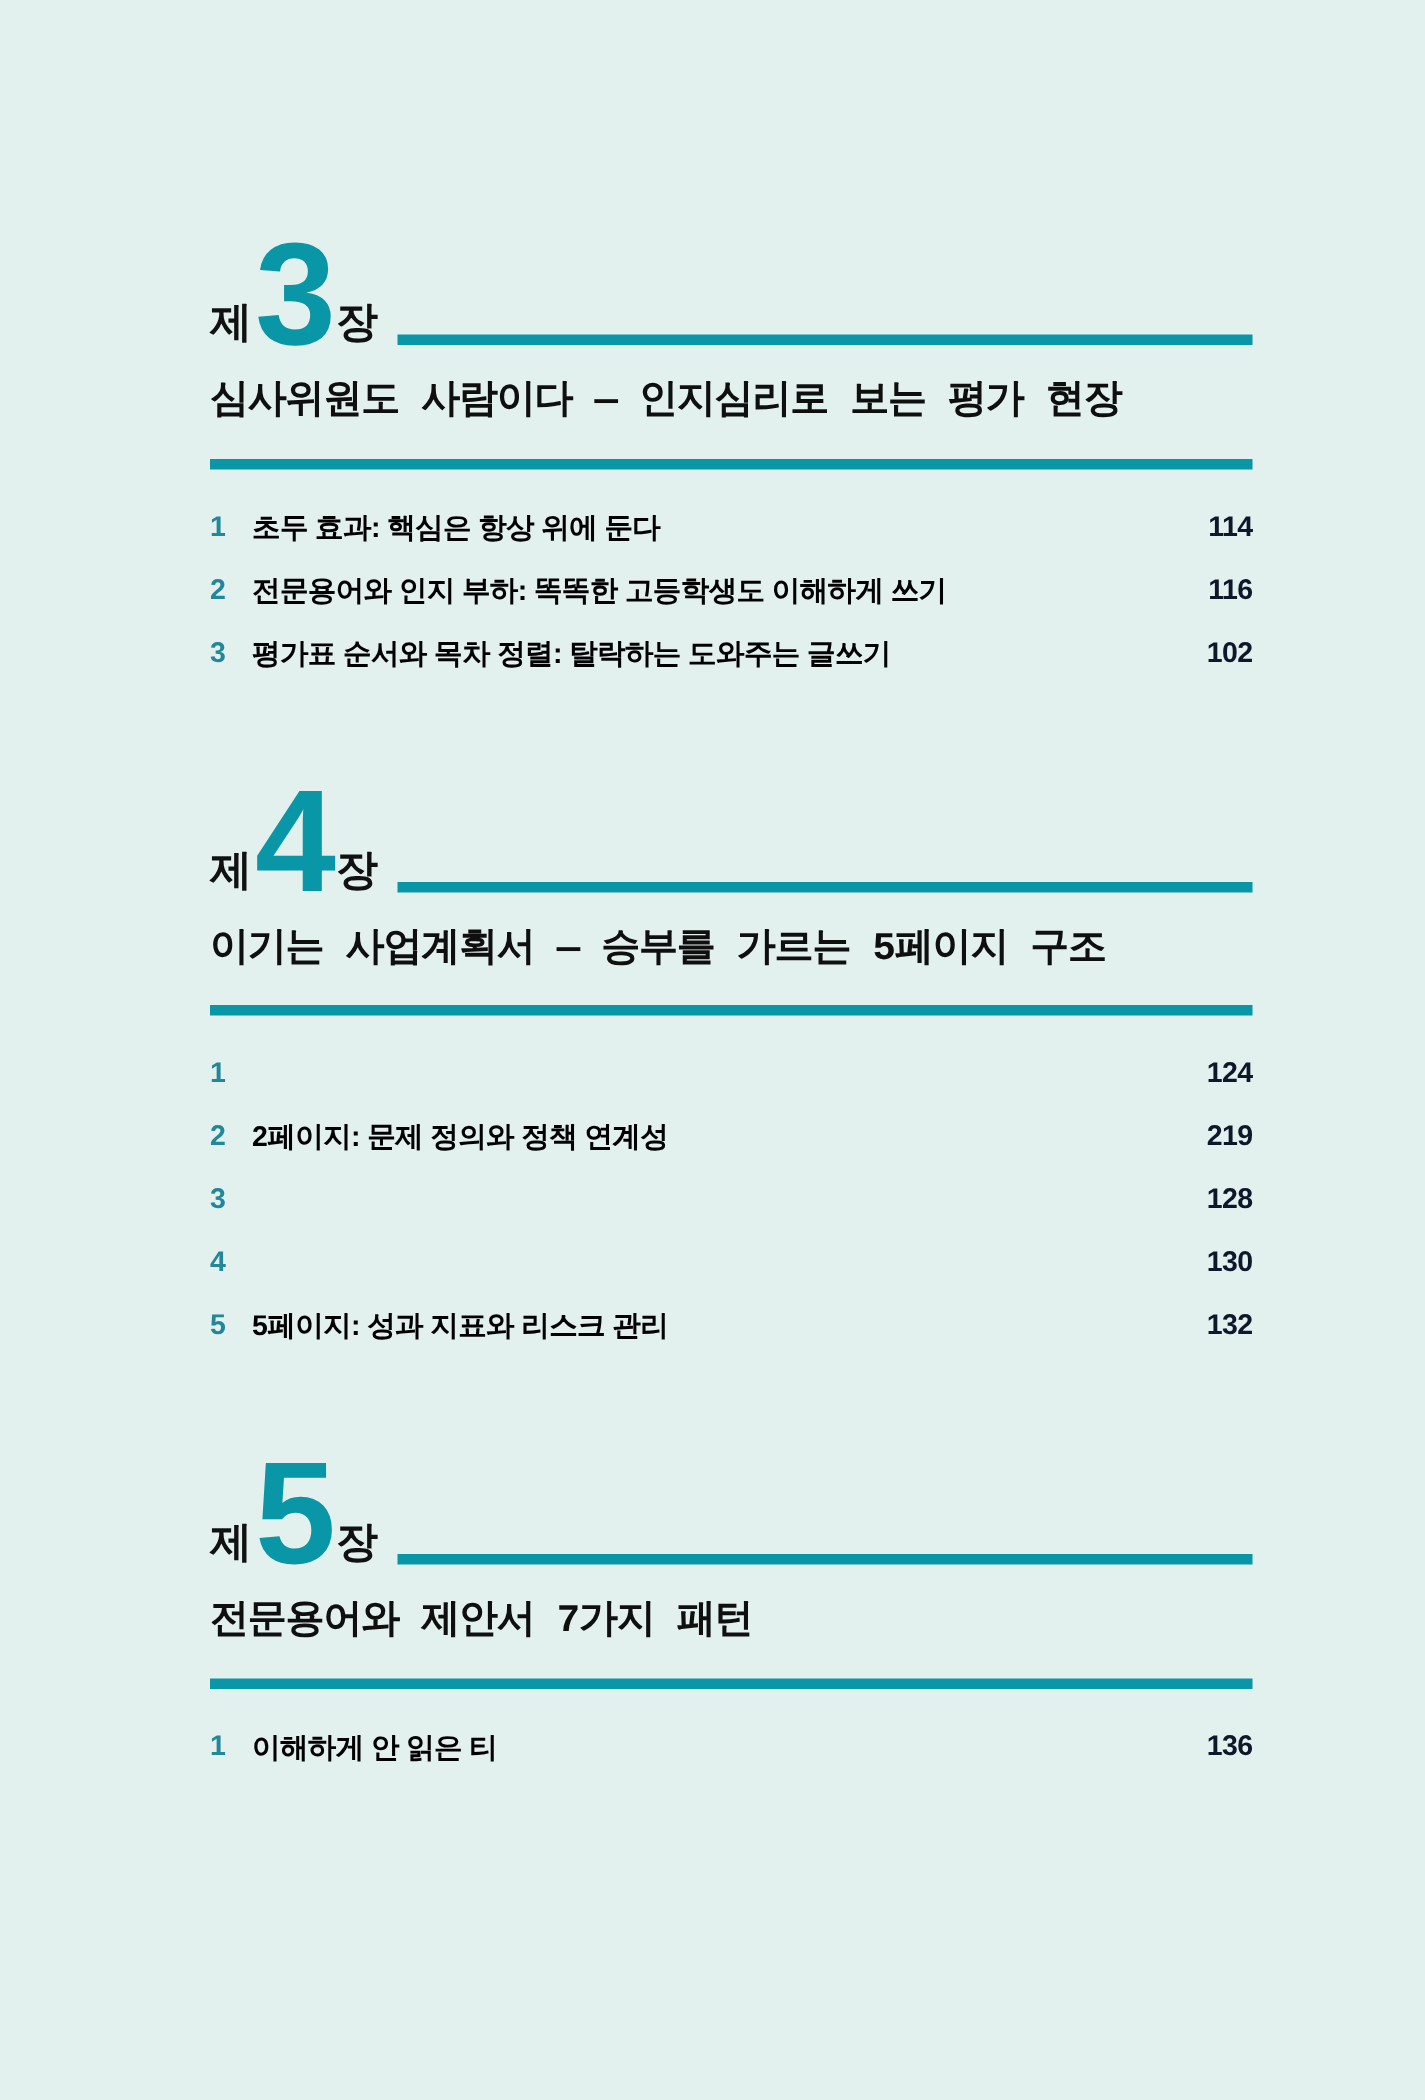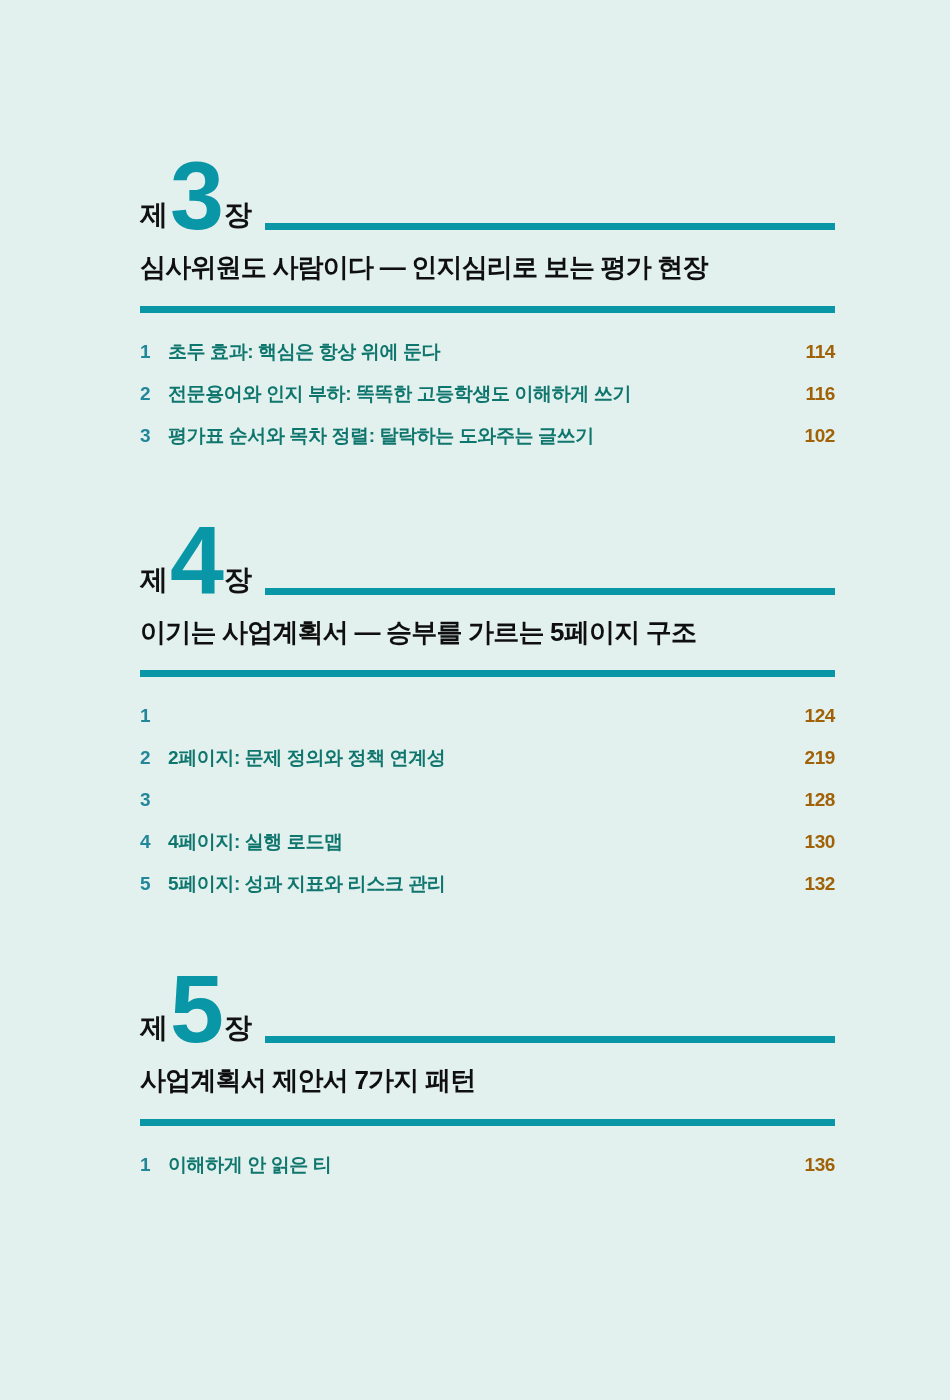--- a/index.html
+++ b/index.html
@@ -52,20 +52,21 @@
     margin: 0 0 4px 14px;
   }
   
   .chapter-title {
     margin: 17px 0 0 0;
     font-size: 26px;
     line-height: 1.25;
     font-weight: 800;
     color: #0f0f0f;
     letter-spacing: -0.8px;
+    font-family: Liberation Mono, monospace;
   }
   .title-rule {
     height: 7px;
     background: #0996a7;
     margin-top: 22px;
   }
   
   .toc {
     list-style: none;
     margin: 18px 0 0 0;
@@ -79,26 +80,26 @@
     letter-spacing: -0.4px;
   }
   .toc-num {
     width: 28px;
     flex: 0 0 28px;
     color: #23879a;
     font-weight: 600;
   }
   .toc-title {
     flex: 1;
-    color: #0f766e;
+    color: #000000;
     font-weight: 600;
   }
   .toc-page {
     margin-left: auto;
-    color: #a16207;
+    color: #0f172a;
     font-weight: 600;
   }
 </style>
 </head>
 <body>
 
 <div class="page">
 
   <section class="chapter">
     <div class="chapter-head">
@@ -146,39 +147,38 @@
         <span class="toc-num">2</span>
         <span class="toc-title">2페이지: 문제 정의와 정책 연계성</span>
         <span class="toc-page">219</span>
       </li>
       <li class="toc-row">
         <span class="toc-num">3</span>
         <span class="toc-page">128</span>
       </li>
       <li class="toc-row">
         <span class="toc-num">4</span>
-        <span class="toc-title">4페이지: 실행 로드맵</span>
         <span class="toc-page">130</span>
       </li>
       <li class="toc-row">
         <span class="toc-num">5</span>
         <span class="toc-title">5페이지: 성과 지표와 리스크 관리</span>
         <span class="toc-page">132</span>
       </li>
     </ul>
   </section>
 
   <section class="chapter">
     <div class="chapter-head">
       <span class="ch-pre">제</span>
       <span class="ch-num">5</span>
       <span class="ch-post">장</span>
       <span class="head-rule"></span>
     </div>
-    <h2 class="chapter-title">사업계획서 제안서 7가지 패턴</h2>
+    <h2 class="chapter-title">전문용어와 제안서 7가지 패턴</h2>
     <div class="title-rule"></div>
     <ul class="toc">
       <li class="toc-row">
         <span class="toc-num">1</span>
         <span class="toc-title">이해하게 안 읽은 티</span>
         <span class="toc-page">136</span>
       </li>
     </ul>
   </section>
 

